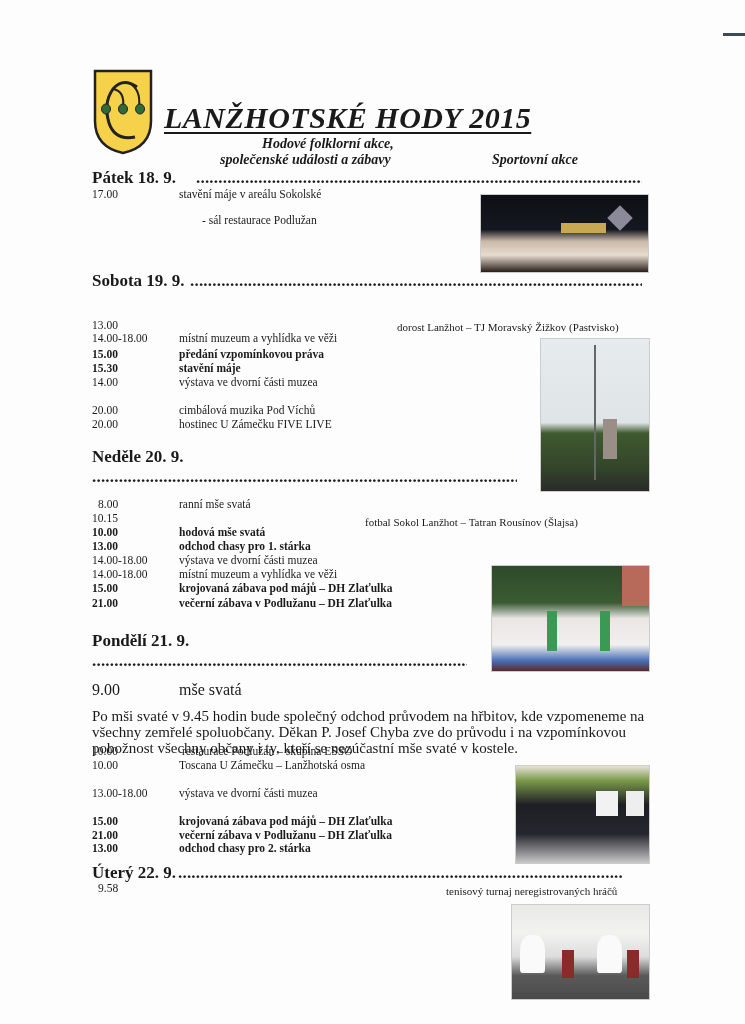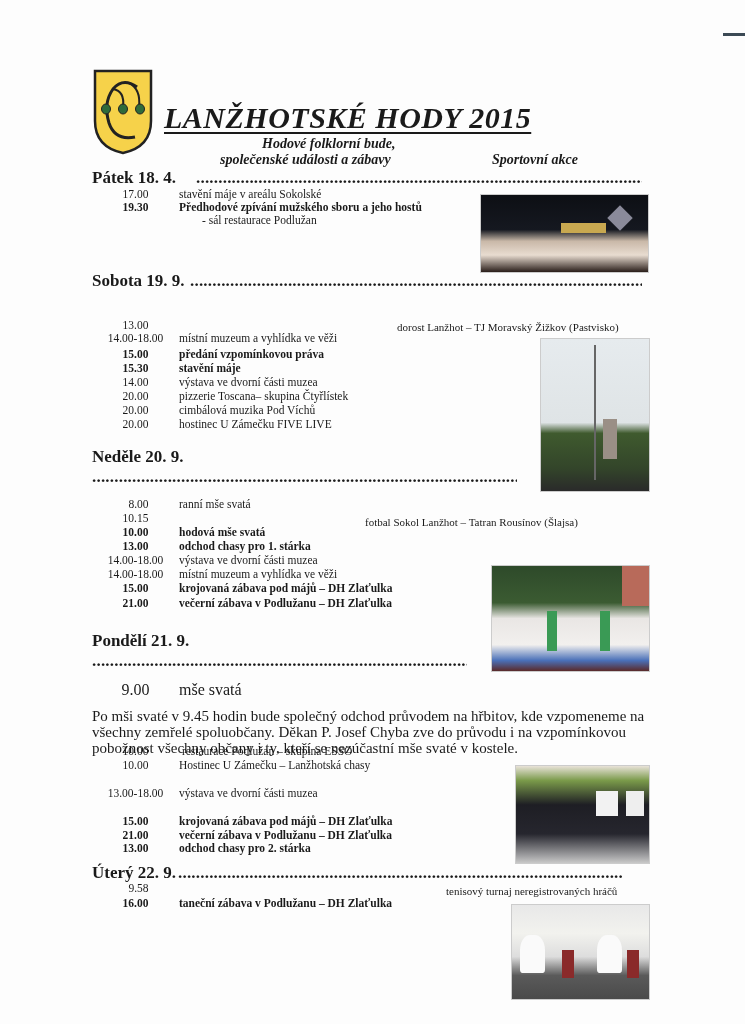--- a/index.html
+++ b/index.html
@@ -11,21 +11,21 @@
   .crest { left:93px; top:36px; width:60px; height:86px; }
   .title { left:164px; top:68px; font-size:30px; font-style:italic; font-weight:bold;
            text-decoration:underline; text-decoration-thickness:2px; text-underline-offset:4px;
            letter-spacing:0.5px; white-space:nowrap; }
   .sub1 { left:262px; top:103px; font-size:14px; font-style:italic; font-weight:bold; white-space:nowrap; }
   .sub2 { left:220px; top:119px; font-size:14px; font-style:italic; font-weight:bold; white-space:nowrap; }
   .sport { left:492px; top:119px; font-size:14px; font-style:italic; font-weight:bold; white-space:nowrap; }
   .day { font-size:17px; font-weight:bold; white-space:nowrap; font-family:"Liberation Serif", serif; }
   .dots { font-size:17px; font-weight:bold; white-space:nowrap; overflow:hidden; letter-spacing:0.2px; }
   .row { position:absolute; left:92px; font-size:11.5px; white-space:nowrap; height:13px; line-height:13px; }
-  .row .t { display:inline-block; width:87px;text-align:center; }
+  .row .t { display:inline-block; width:87px; }
   .row.b { font-weight:bold; }
   .sp { position:absolute; font-size:11px; white-space:nowrap; }
   .para { position:absolute; left:92px; top:675px; width:560px; font-size:15px; line-height:16px; }
   .photo { position:absolute; border:1px solid #ccc; overflow:hidden; }
 </style>
 </head>
 <body>
 
 <div class="page">
   <div class="edge"></div>
@@ -33,43 +33,41 @@
   <svg class="abs crest" viewBox="0 0 60 86">
     <path d="M2 2 H58 V52 Q58 78 30 84 Q2 78 2 52 Z" fill="#f6d24a" stroke="#222" stroke-width="2.5"></path>
     <path d="M44 18 Q30 8 20 20 Q10 34 16 54 Q22 72 42 68" fill="none" stroke="#222" stroke-width="3"></path>
     <path d="M20 20 Q32 22 30 38 M36 14 Q48 20 46 38" fill="none" stroke="#222" stroke-width="2"></path>
     <ellipse cx="13" cy="40" rx="4.5" ry="5" fill="#2f6b3a" stroke="#222" stroke-width="1"></ellipse>
     <ellipse cx="30" cy="40" rx="4.5" ry="5" fill="#2f6b3a" stroke="#222" stroke-width="1"></ellipse>
     <ellipse cx="47" cy="40" rx="4.5" ry="5" fill="#2f6b3a" stroke="#222" stroke-width="1"></ellipse>
   </svg>
 
   <div class="abs title">LANŽHOTSKÉ  HODY  2015</div>
-  <div class="abs sub1">Hodové folklorní bude,</div>
+  <div class="abs sub1">Hodové folklorní akce,</div>
   <div class="abs sub2">společenské události a zábavy</div>
   <div class="abs sport">Sportovní akce</div>
 
-  <div class="abs day" style="left:92px;top:135px;">Pátek 18. 4.</div>
+  <div class="abs day" style="left:92px;top:135px;">Pátek 18. 9.</div>
   <div class="abs dots" style="left:196px;top:135px;width:446px;">.....................................................................................................................................................</div>
   <div class="row" style="top:155px;"><span class="t">17.00</span><span>stavění máje v areálu Sokolské</span></div>
-  <div class="row b" style="top:168px;"><span class="t">19.30</span><span>Předhodové zpívání mužského sboru a jeho hostů</span></div>
   <div class="row" style="top:181px;"><span class="t" style="width:110px"></span><span>-     sál restaurace Podlužan</span></div>
   <div class="photo" style="left:480px;top:161px;width:167px;height:77px;background:linear-gradient(#0d0f14 0%,#151820 45%,#c9b8a8 60%,#e8dcd0 78%,#2a1e1a 100%);">
     <div class="abs" style="left:80px;top:28px;width:45px;height:10px;background:#c8a850;"></div>
     <div class="abs" style="left:130px;top:14px;width:18px;height:18px;background:#8a8a9a;transform:rotate(45deg);"></div>
   </div>
 
   <div class="abs day" style="left:92px;top:238px;">Sobota 19. 9.</div>
   <div class="abs dots" style="left:190px;top:238px;width:452px;">.....................................................................................................................................................</div>
   <div class="sp" style="left:397px;top:288px;">dorost Lanžhot – TJ Moravský Žižkov (Pastvisko)</div>
   <div class="row" style="top:286px;"><span class="t">13.00</span><span></span></div>
   <div class="row" style="top:299px;"><span class="t">14.00-18.00</span><span>místní muzeum a vyhlídka ve věži</span></div>
   <div class="row b" style="top:315px;"><span class="t">15.00</span><span>předání vzpomínkovou práva</span></div>
   <div class="row b" style="top:329px;"><span class="t">15.30</span><span>stavění máje</span></div>
   <div class="row" style="top:343px;"><span class="t">14.00</span><span>výstava ve dvorní části muzea</span></div>
-  <div class="row" style="top:357px;"><span class="t">20.00</span><span>pizzerie Toscana– skupina Čtyřlístek</span></div>
   <div class="row" style="top:371px;"><span class="t">20.00</span><span>cimbálová muzika Pod Víchů</span></div>
   <div class="row" style="top:385px;"><span class="t">20.00</span><span>hostinec U Zámečku  FIVE LIVE</span></div>
   <div class="photo" style="left:540px;top:305px;width:108px;height:152px;background:linear-gradient(#e6ebee 0%,#dfe4e6 55%,#3f5a2e 62%,#33452a 85%,#2a2a2a 100%);">
     <div class="abs" style="left:53px;top:6px;width:2px;height:135px;background:#666;"></div>
     <div class="abs" style="left:62px;top:80px;width:14px;height:40px;background:#9a8f86;"></div>
   </div>
 
   <div class="abs day" style="left:92px;top:414px;">Neděle 20. 9.</div>
   <div class="abs dots" style="left:92px;top:434px;width:425px;">.....................................................................................................................................................</div>
   <div class="row" style="top:465px;"><span class="t" style="padding-left:6px;width:81px">8.00</span><span>ranní mše svatá</span></div>
@@ -85,34 +83,33 @@
     <div class="abs" style="left:55px;top:45px;width:10px;height:40px;background:#3a9a55;"></div>
     <div class="abs" style="left:108px;top:45px;width:10px;height:40px;background:#3a9a55;"></div>
     <div class="abs" style="left:130px;top:0;width:27px;height:40px;background:#b86a5a;"></div>
   </div>
 
   <div class="abs day" style="left:92px;top:598px;">Pondělí 21. 9.</div>
   <div class="abs dots" style="left:92px;top:618px;width:375px;">.....................................................................................................................................................</div>
   <div class="row" style="top:650px;font-size:16px;"><span class="t">9.00</span><span>mše svatá</span></div>
   <div class="para">Po mši svaté v 9.45 hodin bude společný odchod průvodem na hřbitov, kde vzpomeneme na všechny zemřelé spoluobčany. Děkan P. Josef Chyba zve do průvodu i na vzpomínkovou pobožnost všechny občany i ty, kteří se nezúčastní mše svaté v kostele.</div>
   <div class="row" style="top:712px;"><span class="t">10.00</span><span> restaurace Podlužan – skupina ESSO</span></div>
-  <div class="row" style="top:726px;"><span class="t">10.00</span><span>Hostinec U Zámečku – Lanžhotská chasy</span></div>
+  <div class="row" style="top:726px;"><span class="t">10.00</span><span>Toscana U Zámečku – Lanžhotská osma</span></div>
   <div class="row" style="top:754px;"><span class="t">13.00-18.00</span><span>výstava ve dvorní části muzea</span></div>
   <div class="row b" style="top:809px;"><span class="t">13.00</span><span>odchod chasy pro 2. stárka</span></div>
   <div class="row b" style="top:782px;"><span class="t">15.00</span><span>krojovaná zábava pod májů – DH Zlaťulka</span></div>
   <div class="row b" style="top:796px;"><span class="t">21.00</span><span>večerní zábava v Podlužanu – DH Zlaťulka</span></div>
   <div class="photo" style="left:515px;top:732px;width:133px;height:97px;background:linear-gradient(#e8e2d8 0%,#7a9a4a 15%,#1e1e24 40%,#26262e 70%,#c8c8c8 100%);">
     <div class="abs" style="left:80px;top:25px;width:22px;height:25px;background:#f2f2f2;"></div>
     <div class="abs" style="left:110px;top:25px;width:18px;height:25px;background:#eee;"></div>
   </div>
 
   <div class="abs day" style="left:92px;top:830px;">Úterý 22. 9.</div>
   <div class="abs dots" style="left:178px;top:830px;width:445px;">.....................................................................................................................................................</div>
   <div class="row" style="top:849px;"><span class="t" style="padding-left:6px;width:81px">9.58</span><span></span></div>
   <div class="sp" style="left:446px;top:852px;">tenisový turnaj neregistrovaných hráčů</div>
-  <div class="row b" style="top:864px;"><span class="t">16.00</span><span>taneční zábava v Podlužanu – DH Zlaťulka</span></div>
   <div class="photo" style="left:511px;top:871px;width:137px;height:94px;background:linear-gradient(#e8e8e8 0%,#f2f2ee 30%,#ddd 55%,#5a5a5a 75%,#4a4a4a 100%);">
     <div class="abs" style="left:8px;top:30px;width:25px;height:38px;background:#fafafa;border-radius:40% 40% 10% 10%;"></div>
     <div class="abs" style="left:85px;top:30px;width:25px;height:38px;background:#fafafa;border-radius:40% 40% 10% 10%;"></div>
     <div class="abs" style="left:50px;top:45px;width:12px;height:28px;background:#8a2a2a;"></div>
     <div class="abs" style="left:115px;top:45px;width:12px;height:28px;background:#8a2a2a;"></div>
   </div>
 </div>
 
 </body></html>

